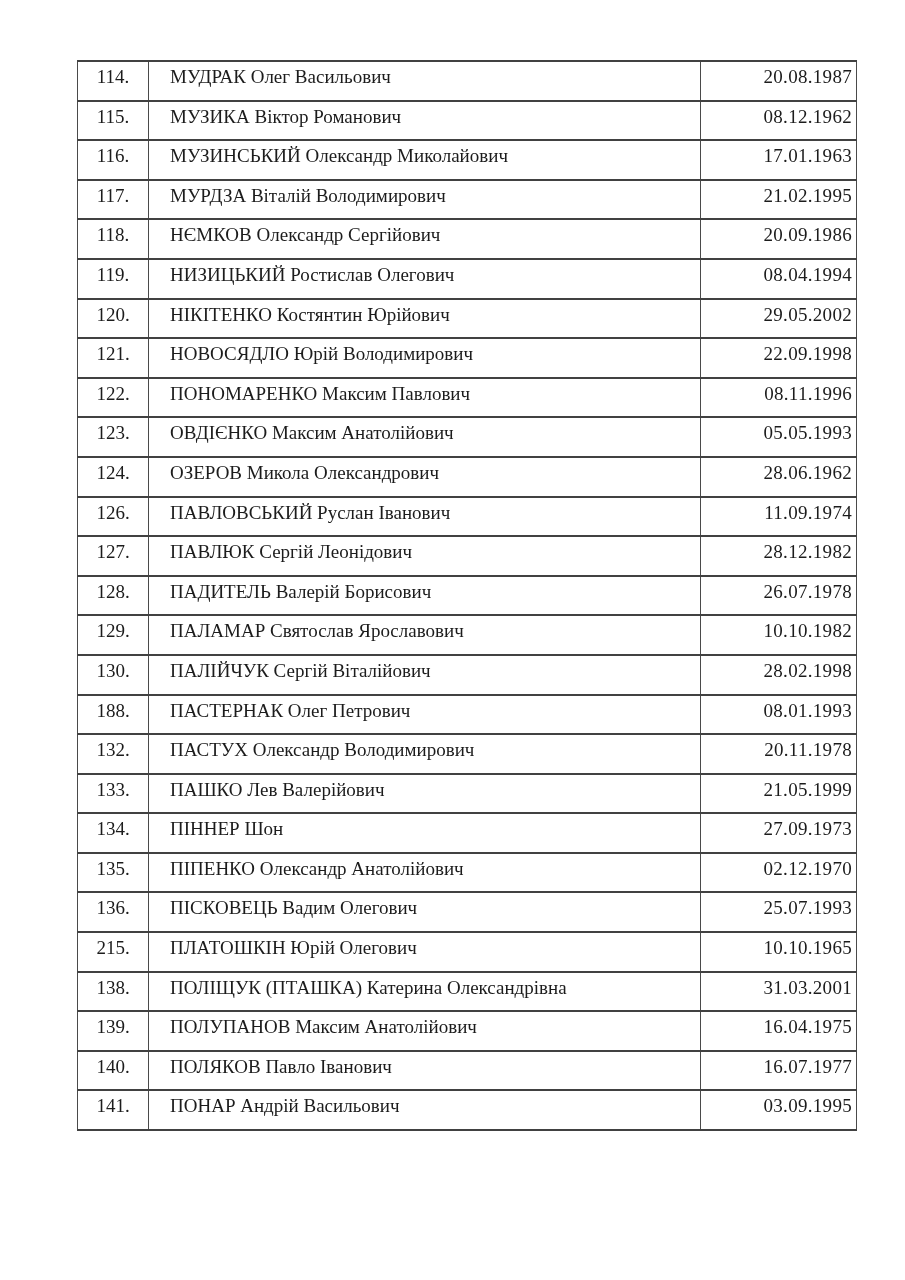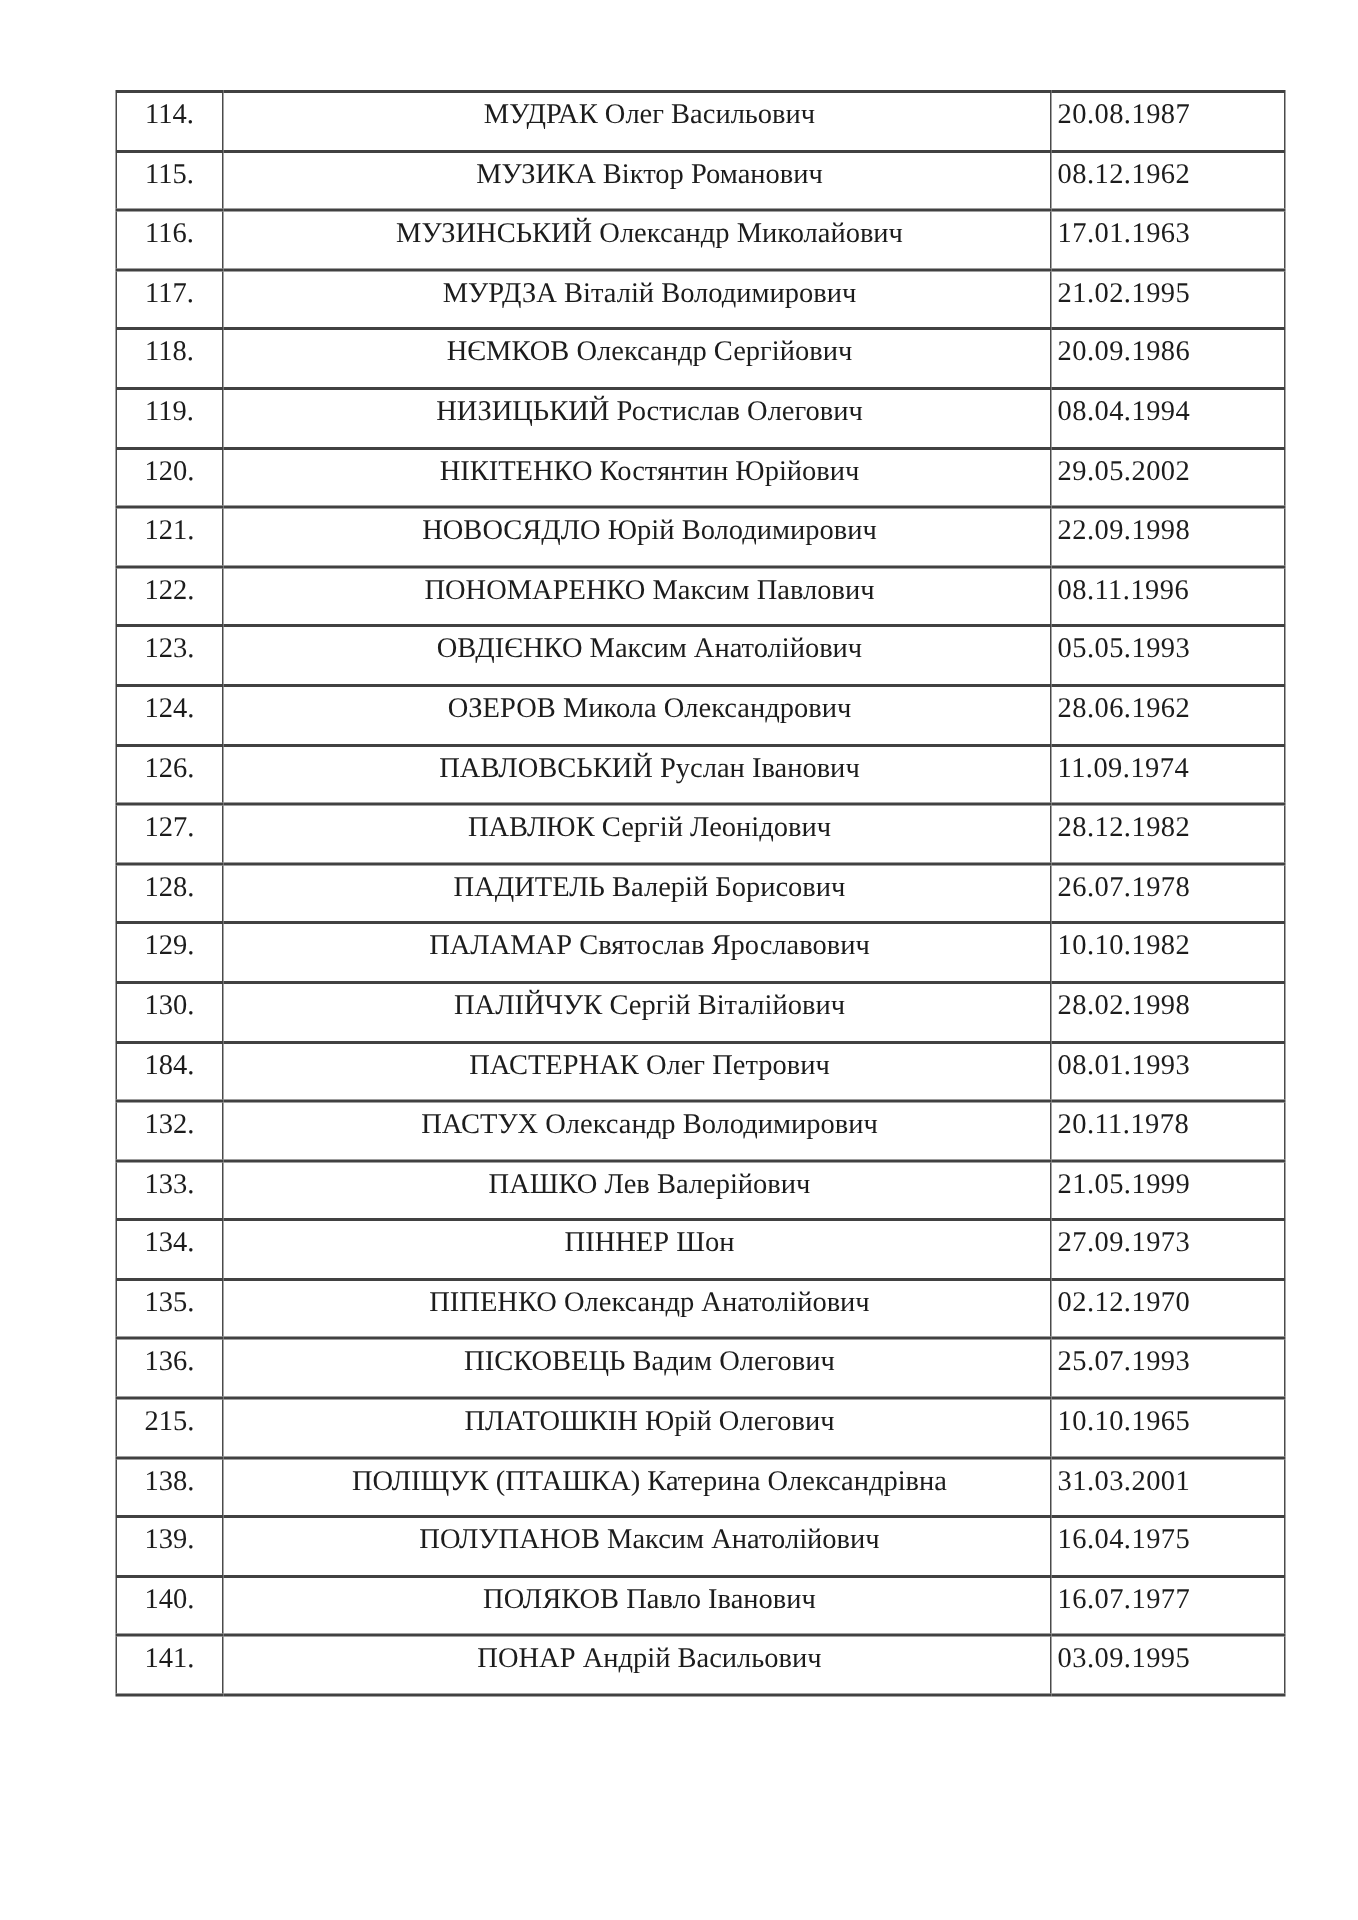--- a/index.html
+++ b/index.html
@@ -42,25 +42,25 @@
     font-size: 19px;
     color: #1c1c1c;
     line-height: 1.1;
     overflow: hidden;
     white-space: nowrap;
   }
   table.roster td.col-num {
     text-align: center;
   }
   table.roster td.col-name {
-    text-align: center;
+    text-align: left;
     padding-left: 21px;
   }
   table.roster td.col-date {
-    text-align: left;
+    text-align: right;
     letter-spacing: 0.3px;
   }
 </style>
 </head>
 <body>
 
 <div class="page">
   <table class="roster">
     <colgroup>
       <col class="c-num">
@@ -142,21 +142,21 @@
     <td class="col-num">129.</td>
     <td class="col-name">ПАЛАМАР Святослав Ярославович</td>
     <td class="col-date">10.10.1982</td>
   </tr>
         <tr>
     <td class="col-num">130.</td>
     <td class="col-name">ПАЛІЙЧУК Сергій Віталійович</td>
     <td class="col-date">28.02.1998</td>
   </tr>
         <tr>
-    <td class="col-num">184.</td>
+    <td class="col-num">188.</td>
     <td class="col-name">ПАСТЕРНАК Олег Петрович</td>
     <td class="col-date">08.01.1993</td>
   </tr>
         <tr>
     <td class="col-num">132.</td>
     <td class="col-name">ПАСТУХ Олександр Володимирович</td>
     <td class="col-date">20.11.1978</td>
   </tr>
         <tr>
     <td class="col-num">133.</td>

